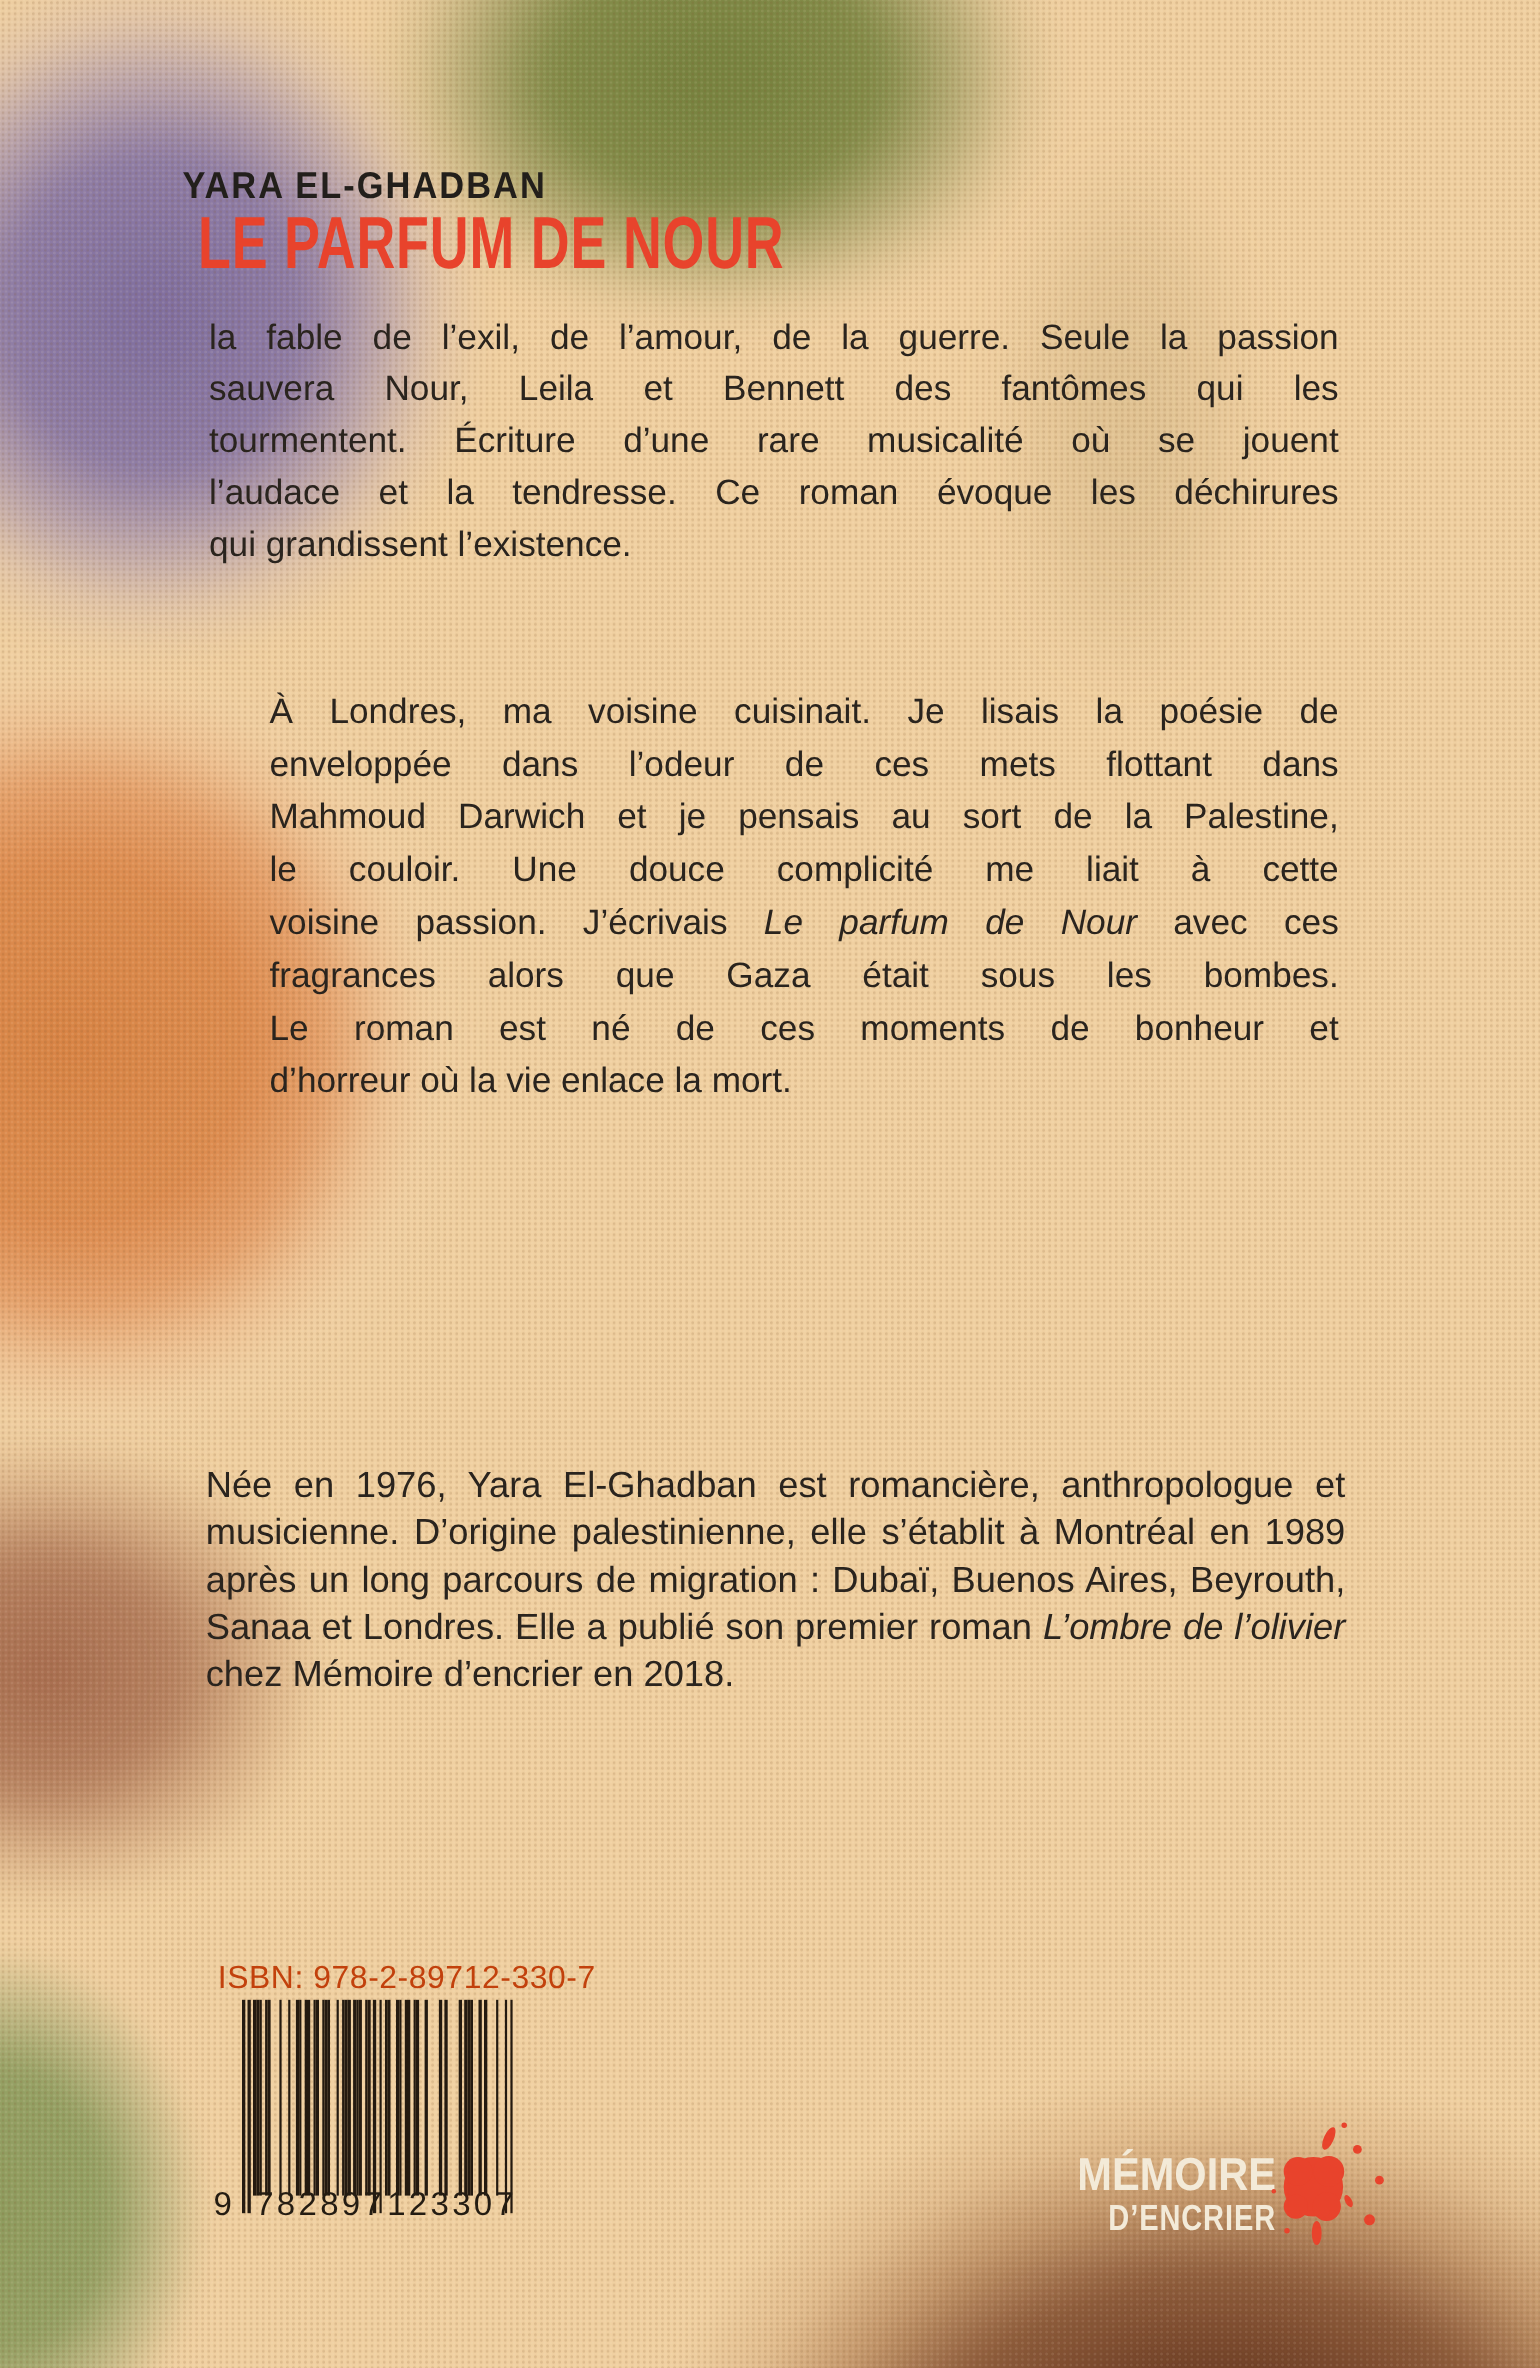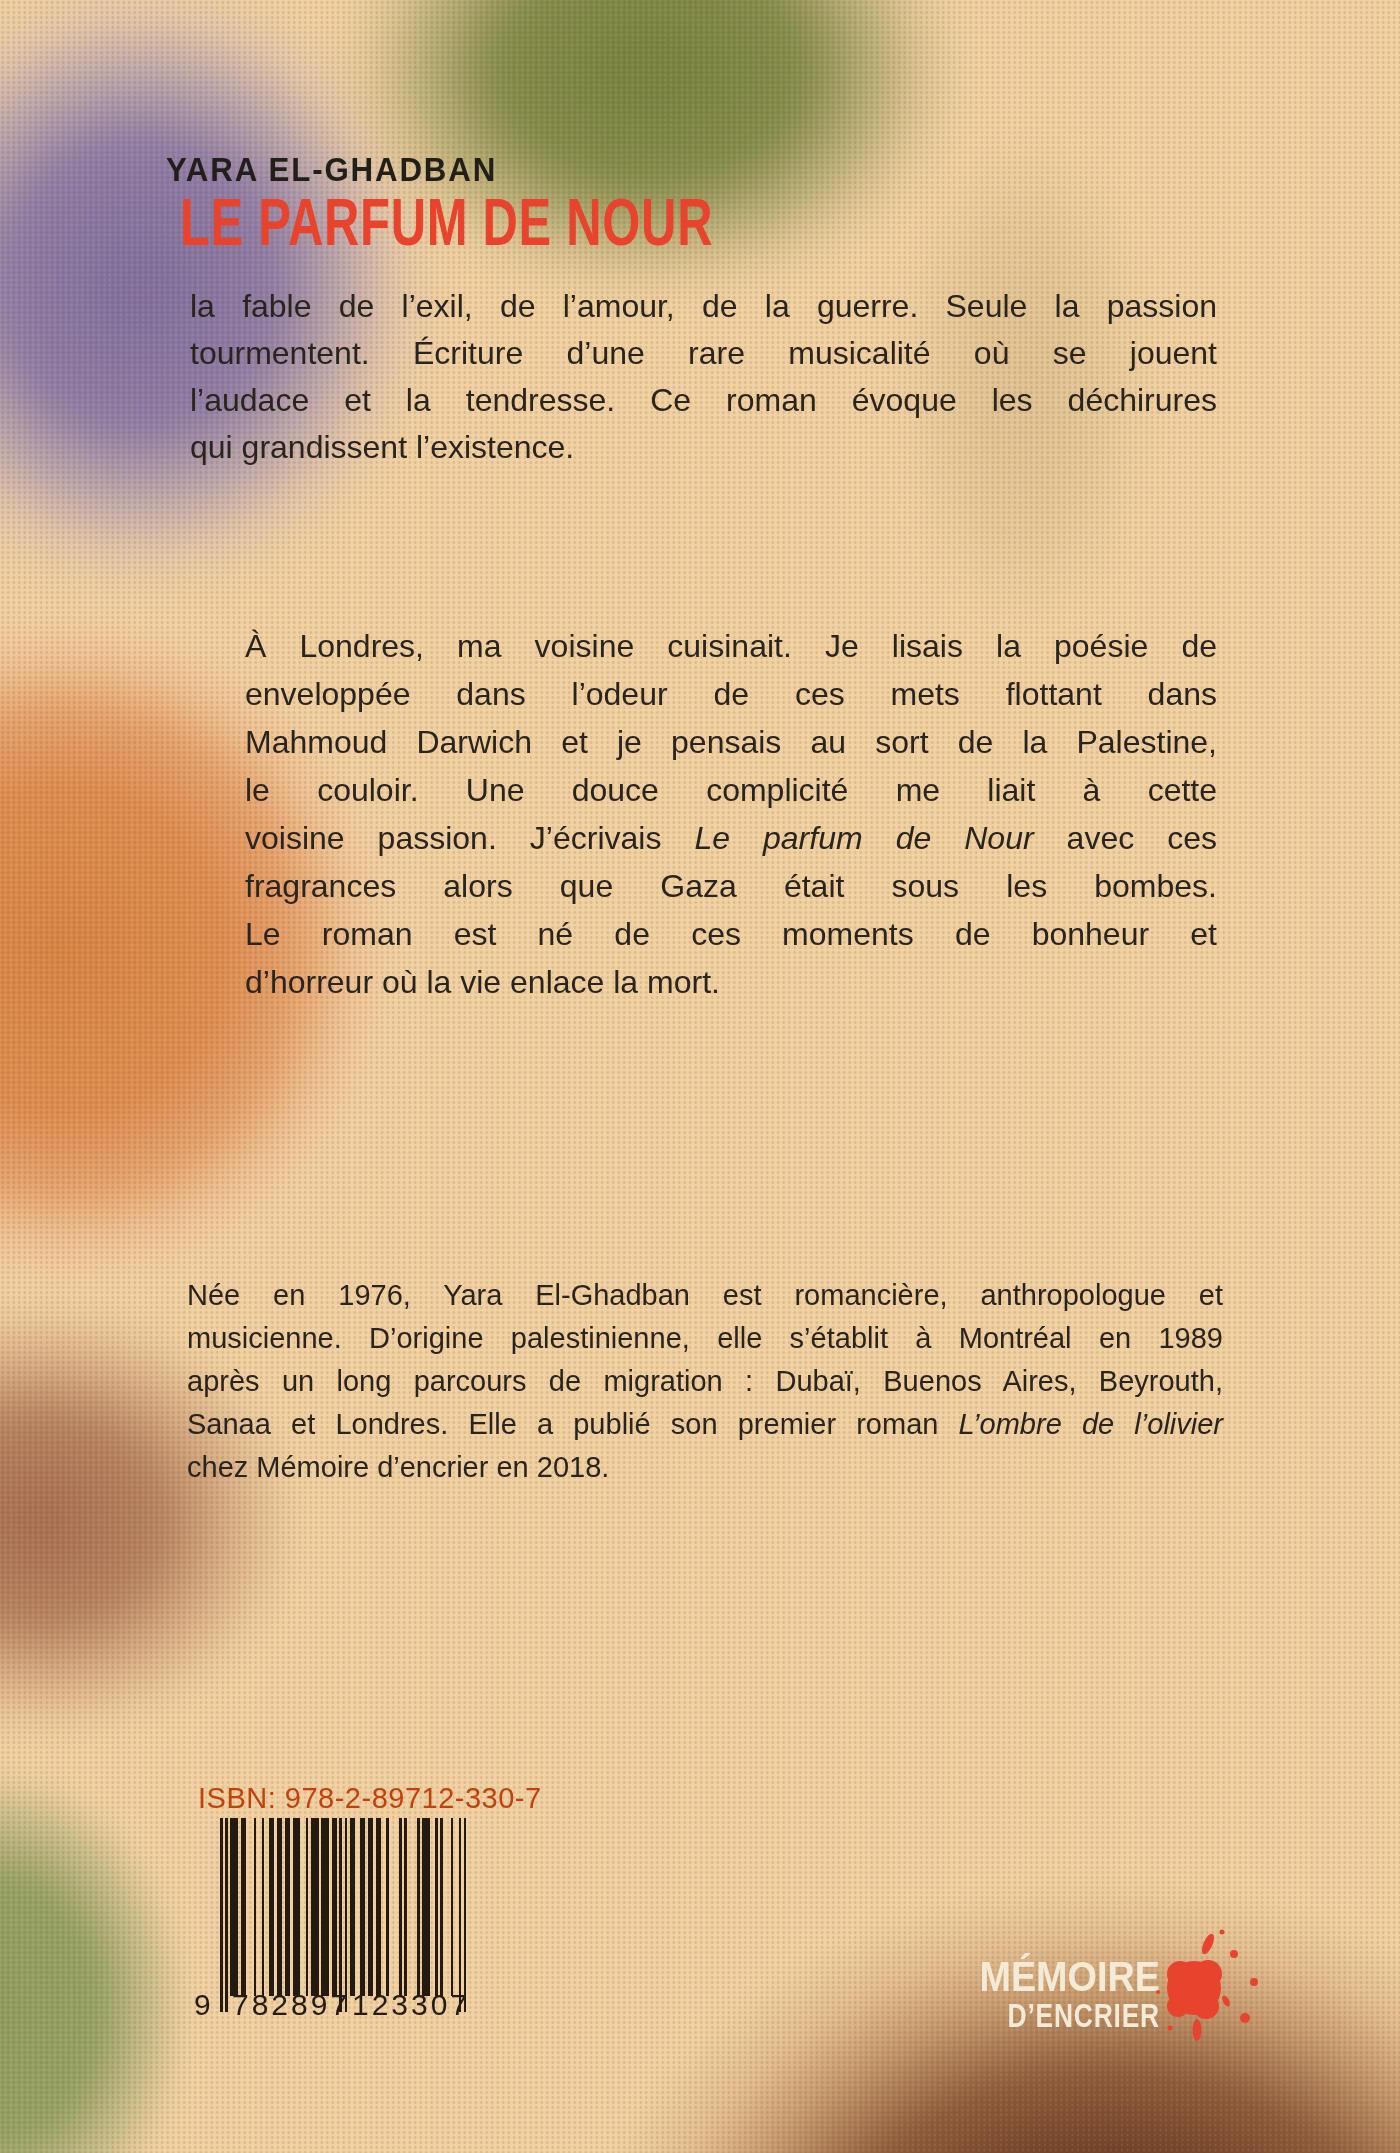--- a/index.html
+++ b/index.html
@@ -80,21 +80,21 @@
     color:#221f1b;transform:scaleX(.92);transform-origin:0 0;white-space:nowrap;
   }
   .title{
     position:absolute;left:180px;top:188px;
     font-size:67px;font-weight:700;letter-spacing:1px;line-height:1;
     transform:scaleX(.73);transform-origin:0 0;white-space:nowrap;
   }
   .para{position:absolute;}
   .para-blurb{left:190px;top:283px;width:1027px;font-size:32px;line-height:47px;}
   .para-quote{left:245px;top:622px;width:972px;font-size:32px;line-height:48px;}
-  .para-bio{left:187px;top:1274px;width:1036px;font-size:29px;line-height:43px;}
+  .para-bio{left:187px;top:1328px;width:1036px;font-size:33px;line-height:43px;}
   .tline{text-align:justify;text-align-last:justify;-moz-text-align-last:justify;}
   .tline.tlast{text-align-last:left;-moz-text-align-last:left;}
   .it{font-style:italic;}
   .isbn{
     position:absolute;left:198px;top:1782px;
     font-size:29px;letter-spacing:.5px;color:#c2410c;
   }
   .barcode{position:absolute;left:220px;top:1818px;width:250px;height:212px;}
   .bars{display:flex;align-items:flex-start;height:196px;}
   .mod{width:2.6px;height:178px;background:transparent;flex:0 0 auto;}
@@ -130,20 +130,21 @@
 
   <div class="texture"></div>
 
   <div class="content">
 
     <div class="author">YARA EL-GHADBAN</div>
     <div class="title" id="title" style="color: rgb(232, 67, 44);">LE PARFUM DE NOUR</div>
 
     <div class="para para-blurb">
         <div class="tline"><span>la fable de l’exil, de l’amour, de la guerre. Seule la passion</span></div>
+        <div class="tline"><span>sauvera Nour, Leila et Bennett des fantômes qui les</span></div>
         <div class="tline"><span>tourmentent. Écriture d’une rare musicalité où se jouent</span></div>
         <div class="tline"><span>l’audace et la tendresse. Ce roman évoque les déchirures</span></div>
         <div class="tline tlast"><span>qui grandissent l’existence.</span></div>
       </div>
     <div class="para para-quote">
         <div class="tline"><span>À Londres, ma voisine cuisinait. Je lisais la poésie de</span></div>
         <div class="tline"><span>enveloppée dans l’odeur de ces mets flottant dans</span></div>
         <div class="tline"><span>Mahmoud Darwich et je pensais au sort de la Palestine,</span></div>
         <div class="tline"><span>le couloir. Une douce complicité me liait à cette</span></div>
         <div class="tline"><span>voisine passion. J’écrivais </span><span class="it">Le parfum de Nour</span><span> avec ces</span></div>

